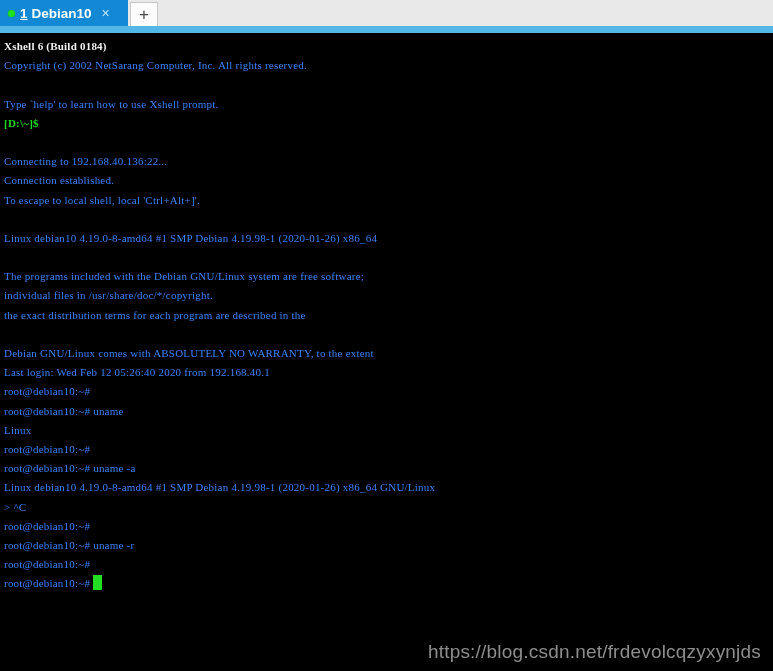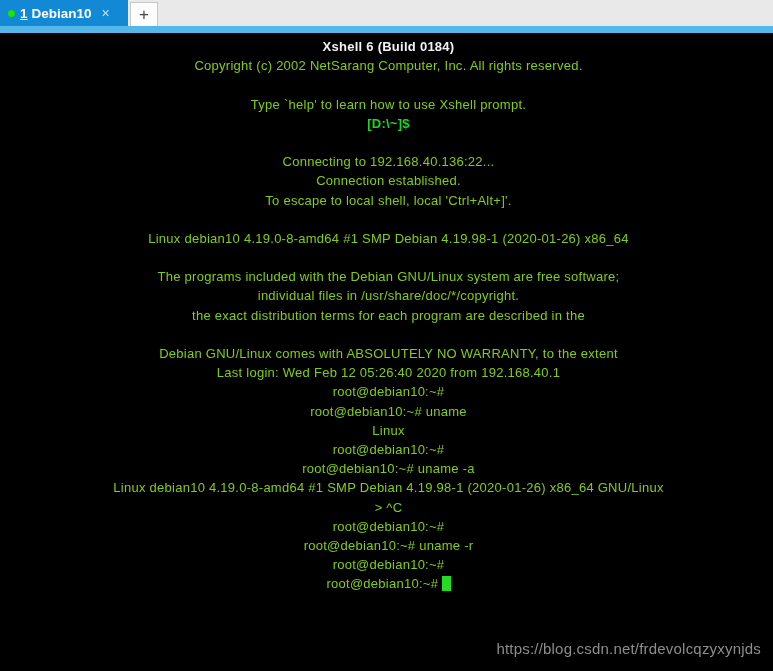--- a/index.html
+++ b/index.html
@@ -99,52 +99,51 @@
   .terminal {
     position: relative;
     background: #000000;
     width: 773px;
     height: 638px;
     padding: 4px 0 0 4px;
     box-sizing: border-box;
     overflow: hidden;
   }
   .term-line {
-    font-family: Liberation Sans, sans-serif;
-    font-size: 13px;
+    font-family: Liberation Serif, serif;
+    font-size: 11px;
     line-height: 19.2px;
     height: 19.2px;
     color: #d8d8d8;
     white-space: pre;
     letter-spacing: 0.02em;
-    text-align: center;
   }
   .term-line.blank {
     color: transparent;
   }
   .c-white   { color: #f2f2f2; font-weight: bold; }
-  .c-gray    { color: #84cc16; }
+  .c-gray    { color: #3b82f6; }
   .c-green   { color: #19d919; font-weight: bold; }
 
   .cursor {
     display: inline-block;
     width: 8.5px;
     height: 15px;
     background: #23dd23;
     vertical-align: -3px;
   }
 
   
   .watermark {
     position: absolute;
     right: 12px;
-    bottom: 14px;
+    bottom: 8px;
     color: #8d8d8d;
     font-family: "Liberation Sans", sans-serif;
-    font-size: 15px;
+    font-size: 19px;
     letter-spacing: 0.2px;
     white-space: nowrap;
   }
 </style>
 </head>
 <body>
 
 <div class="tabstrip">
   <div class="tab">
     <span class="tab-dot"></span>

